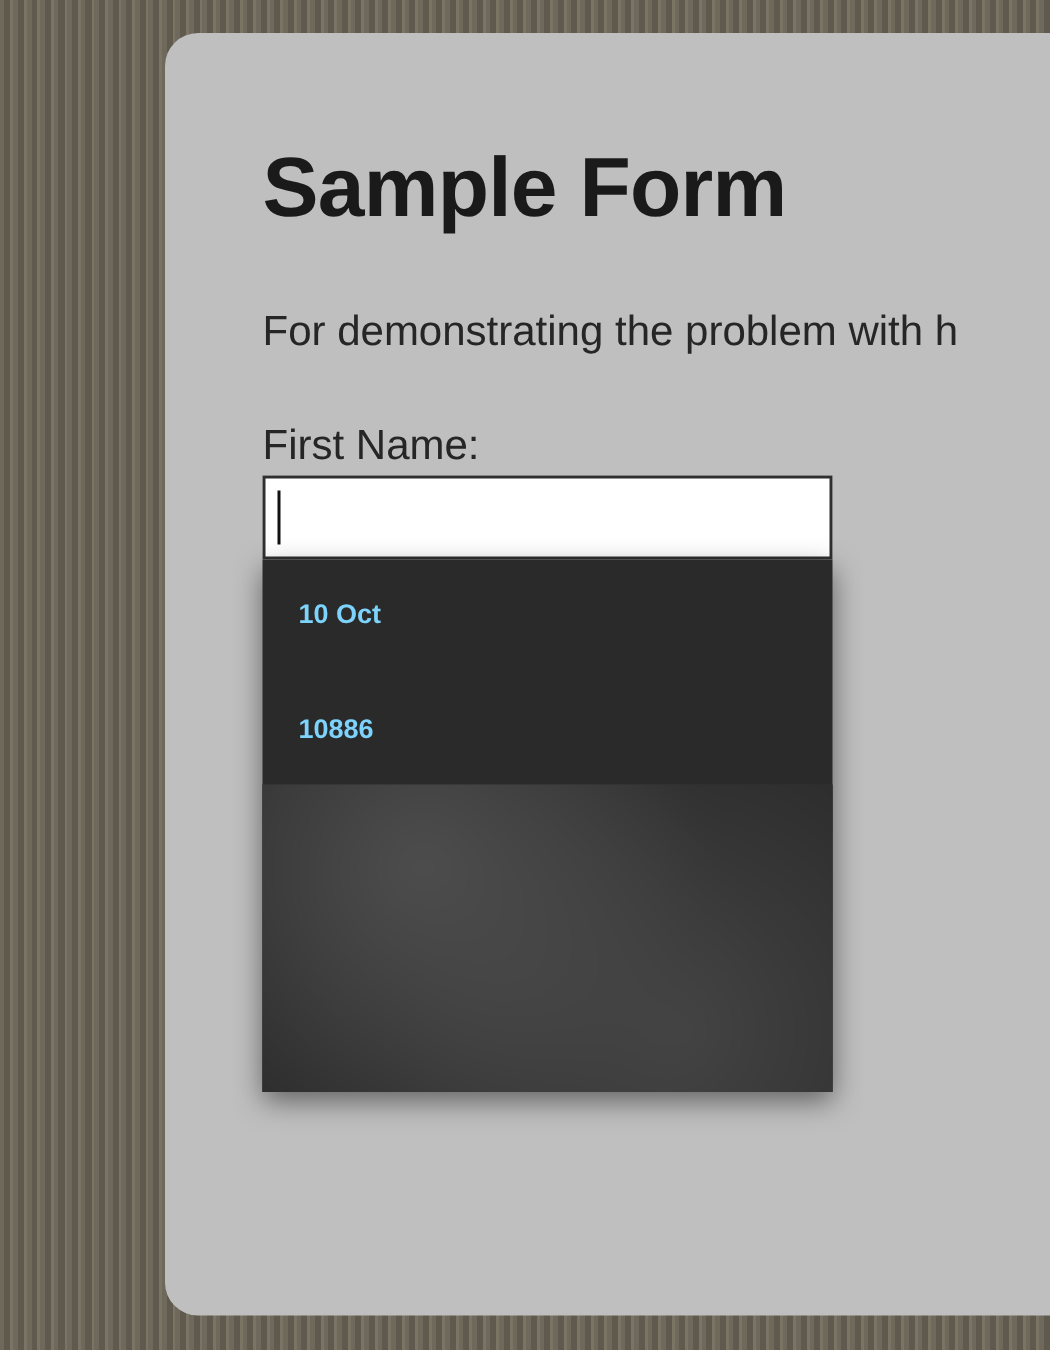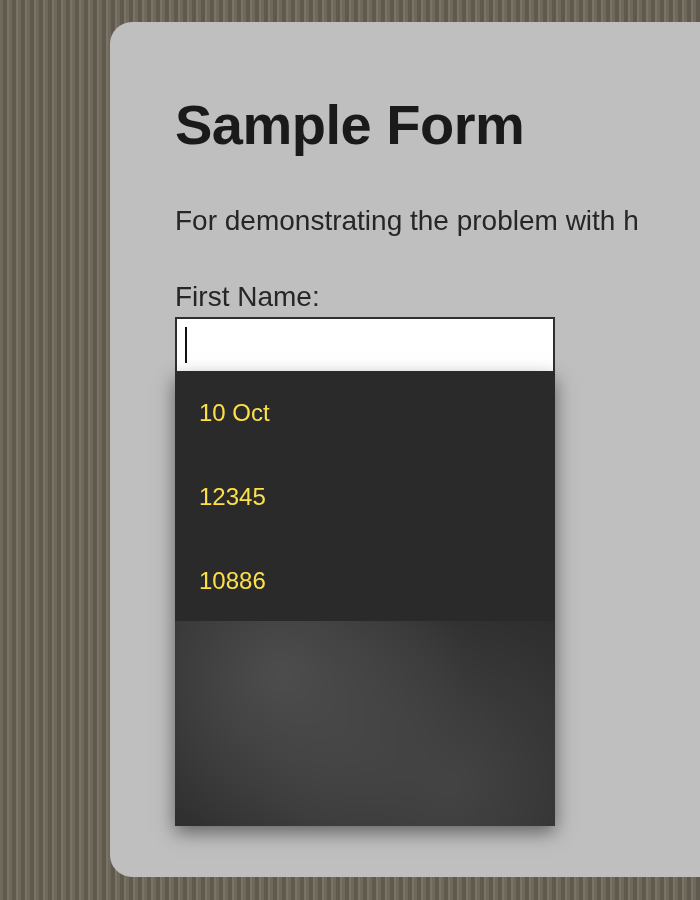--- a/index.html
+++ b/index.html
@@ -76,23 +76,24 @@
     position: absolute;
     left: 0;
     top: 56px;
     width: 100%;
     background: #2a2a2a;
     box-shadow: 0 6px 18px rgba(0,0,0,0.5);
     z-index: 10;
   }
   .dropdown .item {
     padding: 26px 24px;
-    font-size: 24px;
-    color: #fde047;
+    font-size: 18px;
+    color: #7dd3fc;
     cursor: pointer;
+    font-weight: bold;
   }
   .dropdown .item + .item {
     margin-top: 4px;
   }
   .dropdown .blur-zone {
     height: 205px;
     background: #333333;
     position: relative;
     overflow: hidden;
   }
@@ -115,18 +116,17 @@
 
 <div class="card">
   <h1 class="title">Sample Form</h1>
   <p class="desc">For demonstrating the problem with h</p>
   <div class="label">First Name:</div>
   <div class="input-wrap">
     <input type="text" class="text-input" value="" style="">
     <div class="caret"></div>
     <div class="dropdown">
       <div class="item">10 Oct</div>
-      <div class="item">12345</div>
       <div class="item">10886</div>
       <div class="blur-zone"></div>
     </div>
   </div>
 </div>
 
 </body></html>

